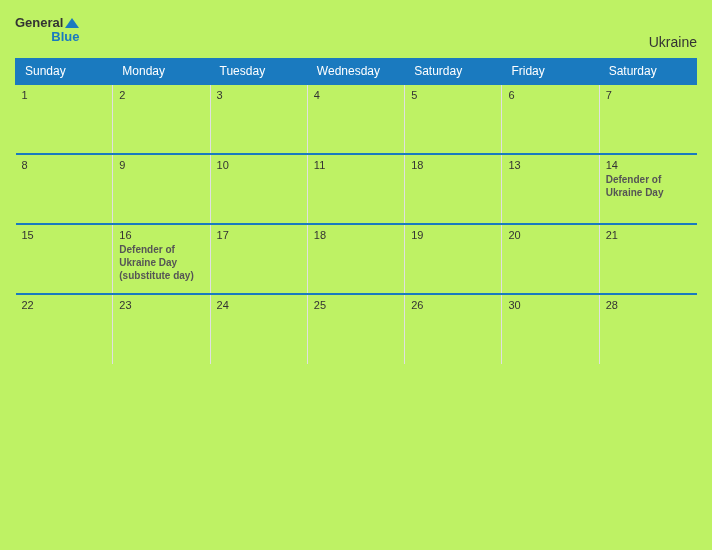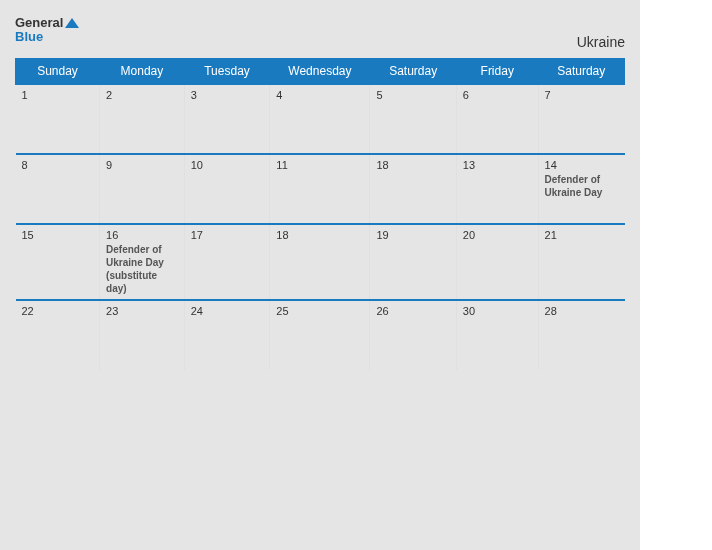--- a/index.html
+++ b/index.html
@@ -4,23 +4,23 @@
   <style>
     * { box-sizing: border-box; margin: 0; padding: 0; }
     body {
       background: #fff;
       font-family: Arial, sans-serif;
       width: 712px;
       height: 550px;
       overflow: hidden;
     }
     .page {
-      width: 640px;
+      width: 712px;
       height: 550px;
-      background: #e5e5e5;
+      background: #bef264;
       padding: 10px 15px;
     }
     .header {
       display: flex;
       align-items: center;
       justify-content: space-between;
       margin-bottom: 8px;
     }
     .logo {
       display: flex;
@@ -29,20 +29,21 @@
     }
     .logo-general {
       font-size: 13px;
       font-weight: bold;
       color: #333;
     }
     .logo-blue {
       font-size: 13px;
       font-weight: bold;
       color: #1a7abf;
+      text-align: right;
     }
     .logo-triangle {
       display: inline-block;
       width: 0;
       height: 0;
       border-left: 7px solid transparent;
       border-right: 7px solid transparent;
       border-bottom: 10px solid #1a7abf;
       margin-left: 2px;
       vertical-align: middle;
@@ -69,22 +70,22 @@
       width: 100%;
       border-collapse: collapse;
     }
     .calendar thead tr {
       background: #1a7abf;
     }
     .calendar thead th {
       color: #fff;
       font-size: 12px;
       font-weight: normal;
-      padding: 5px 18px;
-      text-align: center;
+      padding: 5px 9px;
+      text-align: left;
       border: 1px solid #1a7abf;
       width: calc(100% / 7);
     }
     .calendar tbody tr {
       border-top: 2px solid #1a7abf;
     }
     .calendar tbody td {
       vertical-align: top;
       padding: 4px 6px;
       font-size: 11px;

